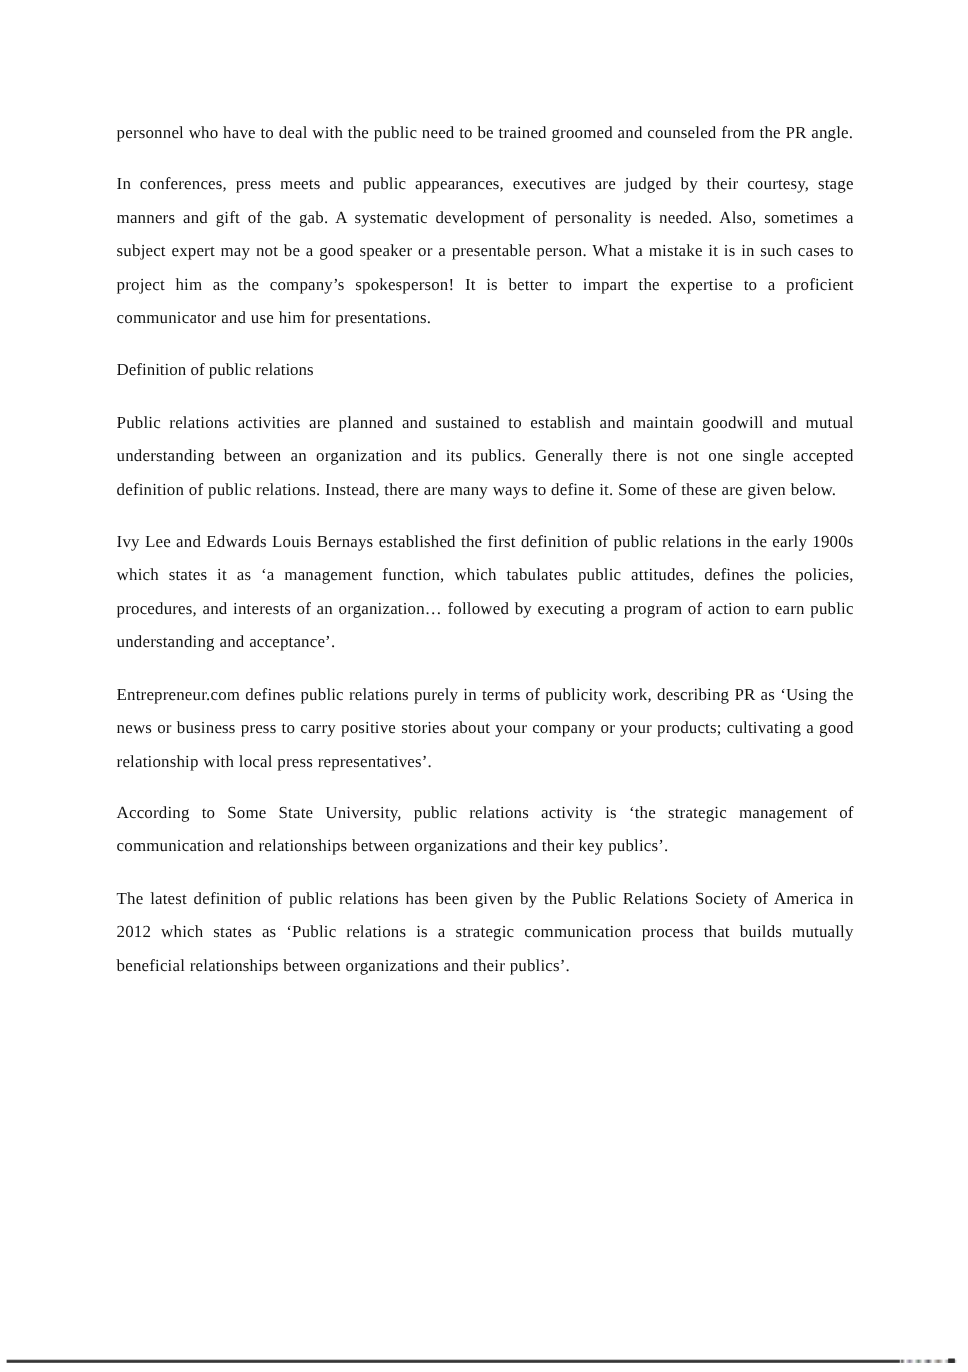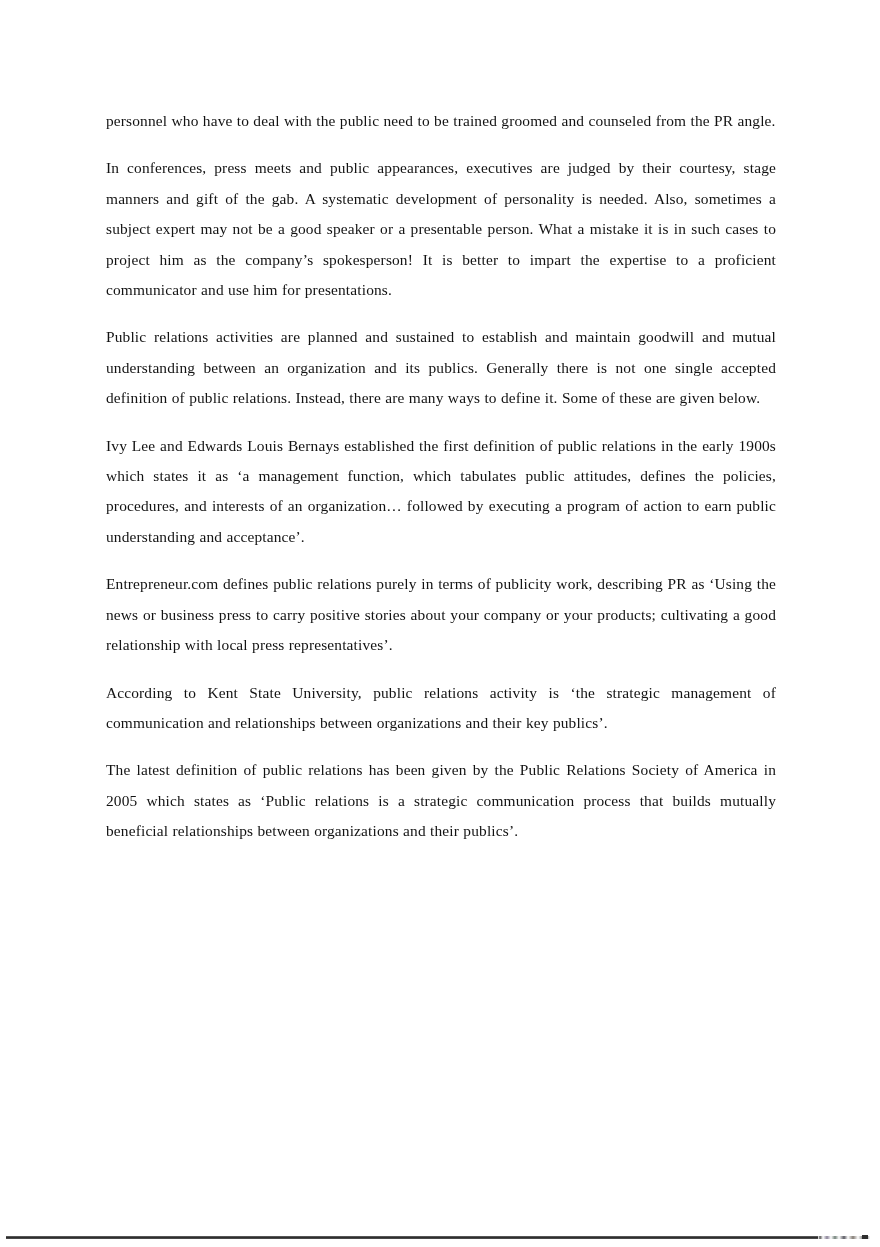--- a/index.html
+++ b/index.html
@@ -101,30 +101,31 @@
 <body>
 
 <div class="page">
 
   <div class="content">
 
     <p class="para last-in-block">personnel who have to deal with the public need to be trained groomed and counseled from the PR angle.</p>
 
     <p class="para last-in-block">In conferences, press meets and public appearances, executives are judged by their courtesy, stage manners and gift of the gab. A systematic development of personality is needed. Also, sometimes a subject expert may not be a good speaker or a presentable person. What a mistake it is in such cases to project him as the company’s spokesperson! It is better to impart the expertise to a proficient communicator and use him for presentations.</p>
 
+    <p class="heading">Definition of public relations</p>
 
     <p class="para last-in-block">Public relations activities are planned and sustained to establish and maintain goodwill and mutual understanding between an organization and its publics. Generally there is not one single accepted definition of public relations. Instead, there are many ways to define it. Some of these are given below.</p>
 
     <p class="para last-in-block">Ivy Lee and Edwards Louis Bernays established the first definition of public relations in the early 1900s which states it as ‘a management function, which tabulates public attitudes, defines the policies, procedures, and interests of an organization… followed by executing a program of action to earn public understanding and acceptance’.</p>
 
     <p class="para last-in-block">Entrepreneur.com defines public relations purely in terms of publicity work, describing PR as ‘Using the news or business press to carry positive stories about your company or your products; cultivating a good relationship with local press representatives’.</p>
 
-    <p class="para last-in-block">According to Kent State University, public relations activity is ‘the strategic management of communication and relationships between organizations and their key publics’.</p>
+    <p class="para last-in-block">According to Some State University, public relations activity is ‘the strategic management of communication and relationships between organizations and their key publics’.</p>
 
-    <p class="para last-in-block">The latest definition of public relations has been given by the Public Relations Society of America in 2005 which states as ‘Public relations is a strategic communication process that builds mutually beneficial relationships between organizations and their publics’.</p>
+    <p class="para last-in-block">The latest definition of public relations has been given by the Public Relations Society of America in 2012 which states as ‘Public relations is a strategic communication process that builds mutually beneficial relationships between organizations and their publics’.</p>
 
 
   </div>
 
   <div class="scan-edge"></div>
   <div class="scan-edge-speckle"></div>
   <div class="scan-edge-dot"></div>
 
 </div>
 

